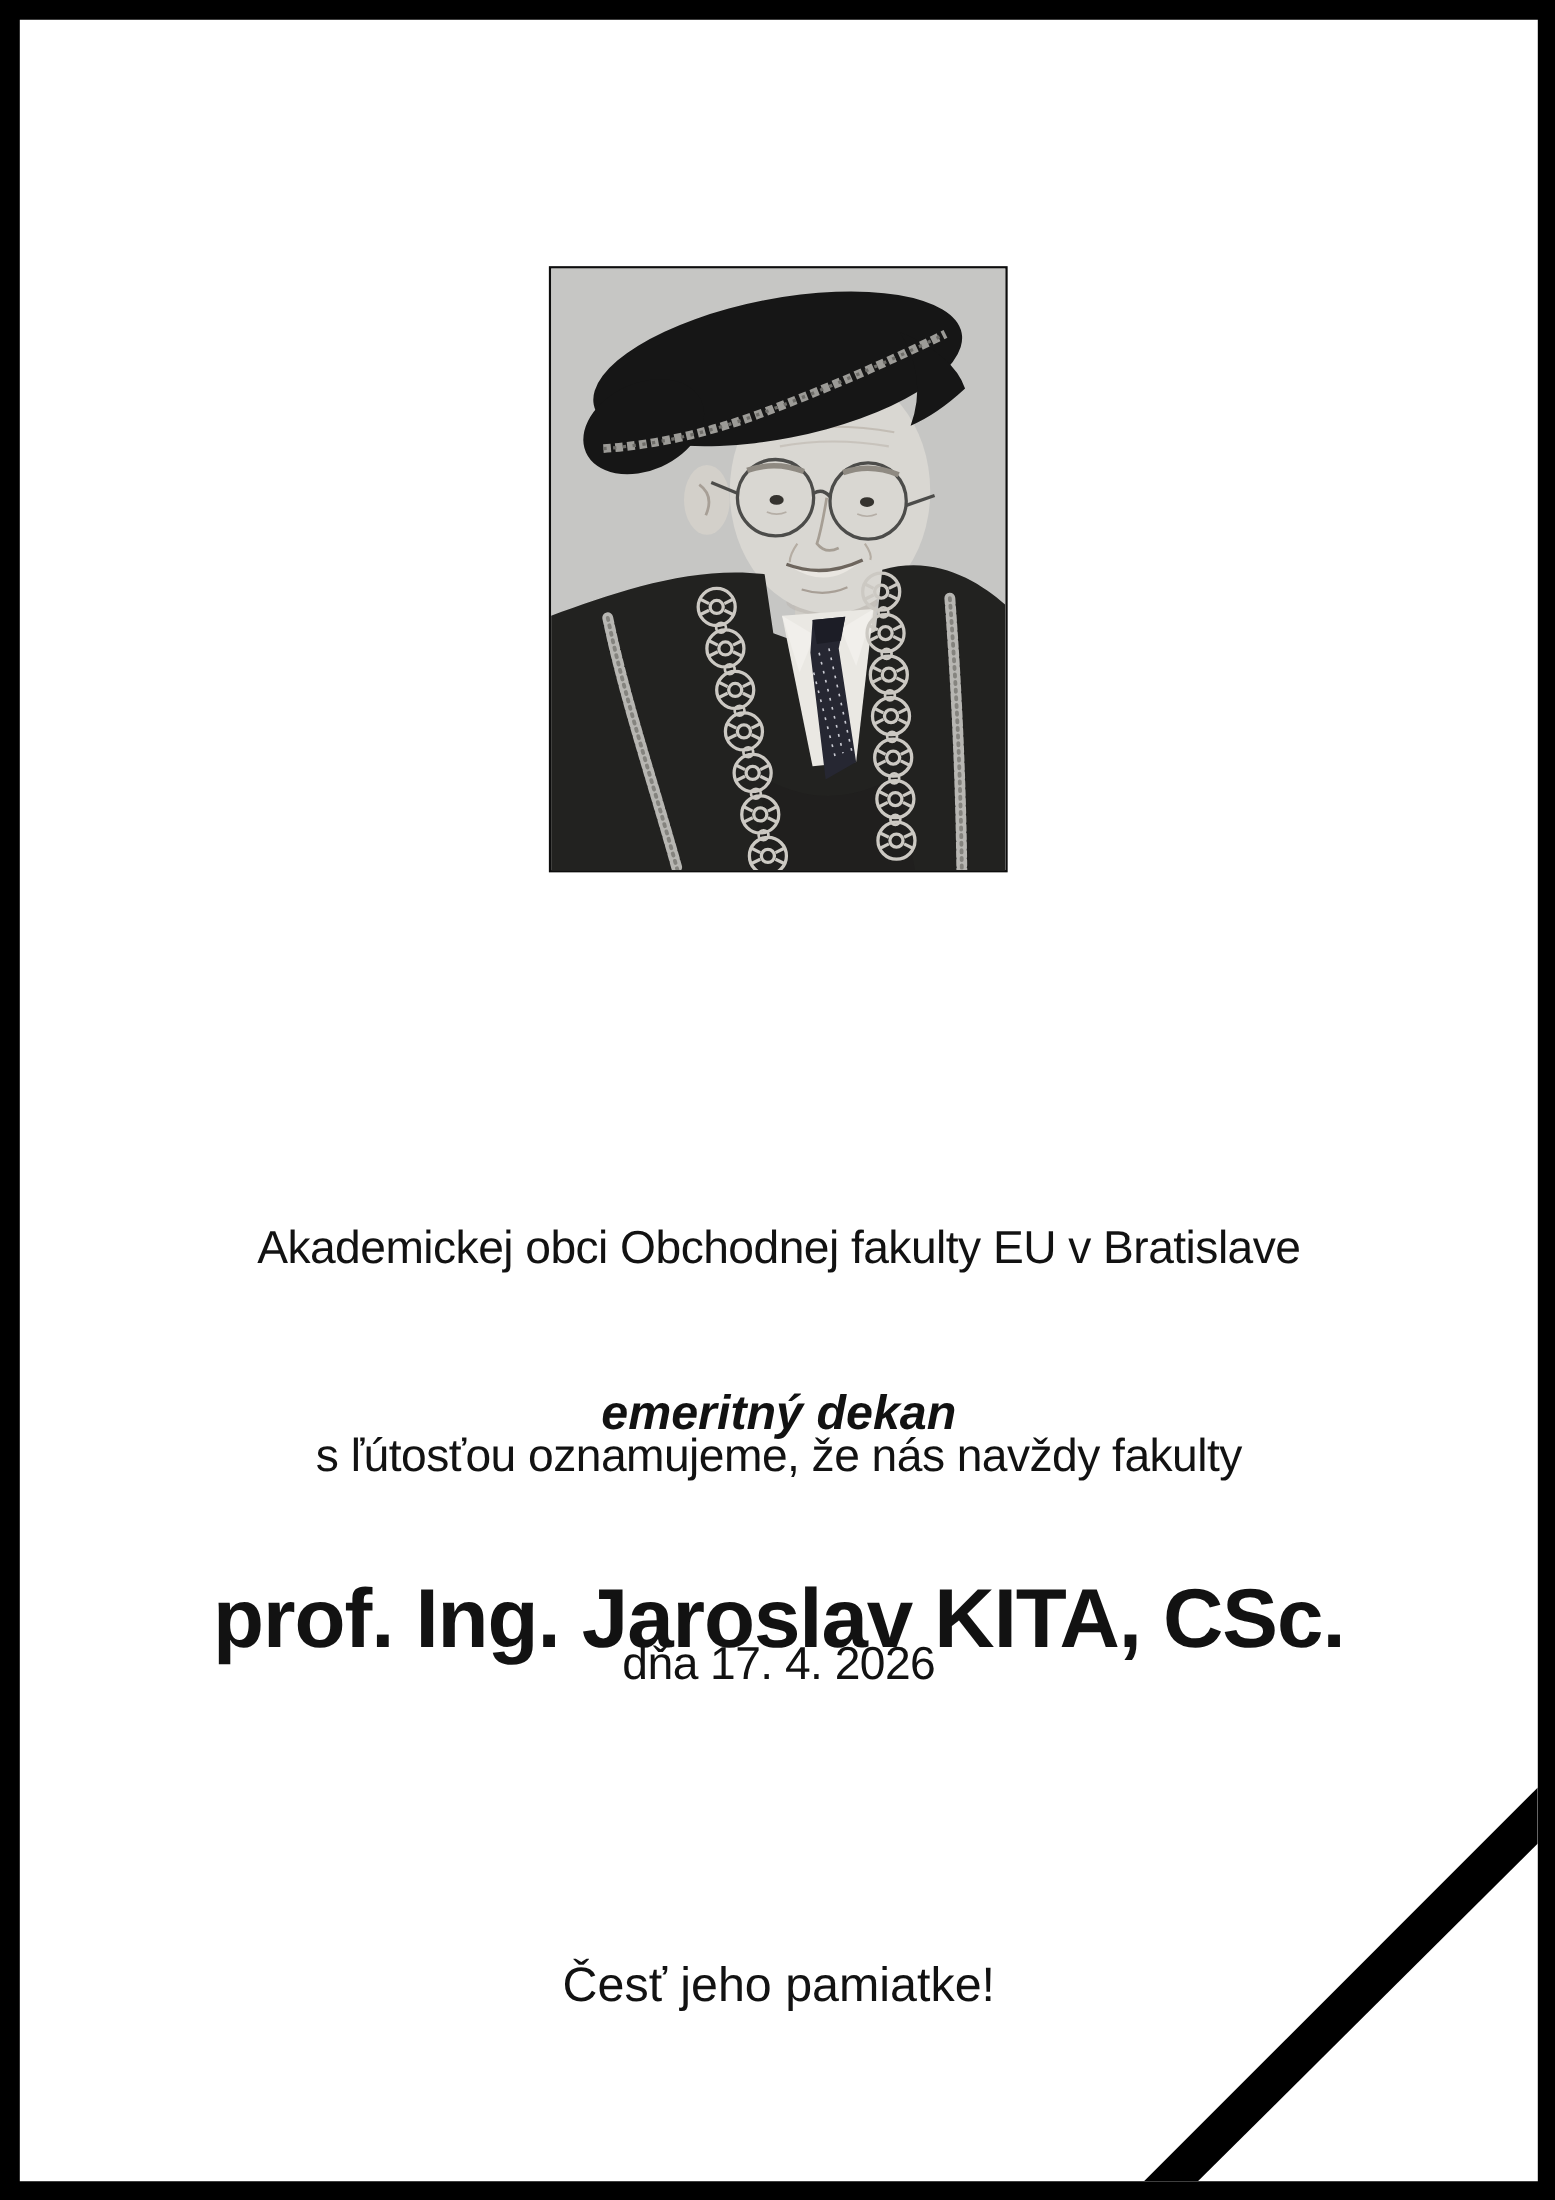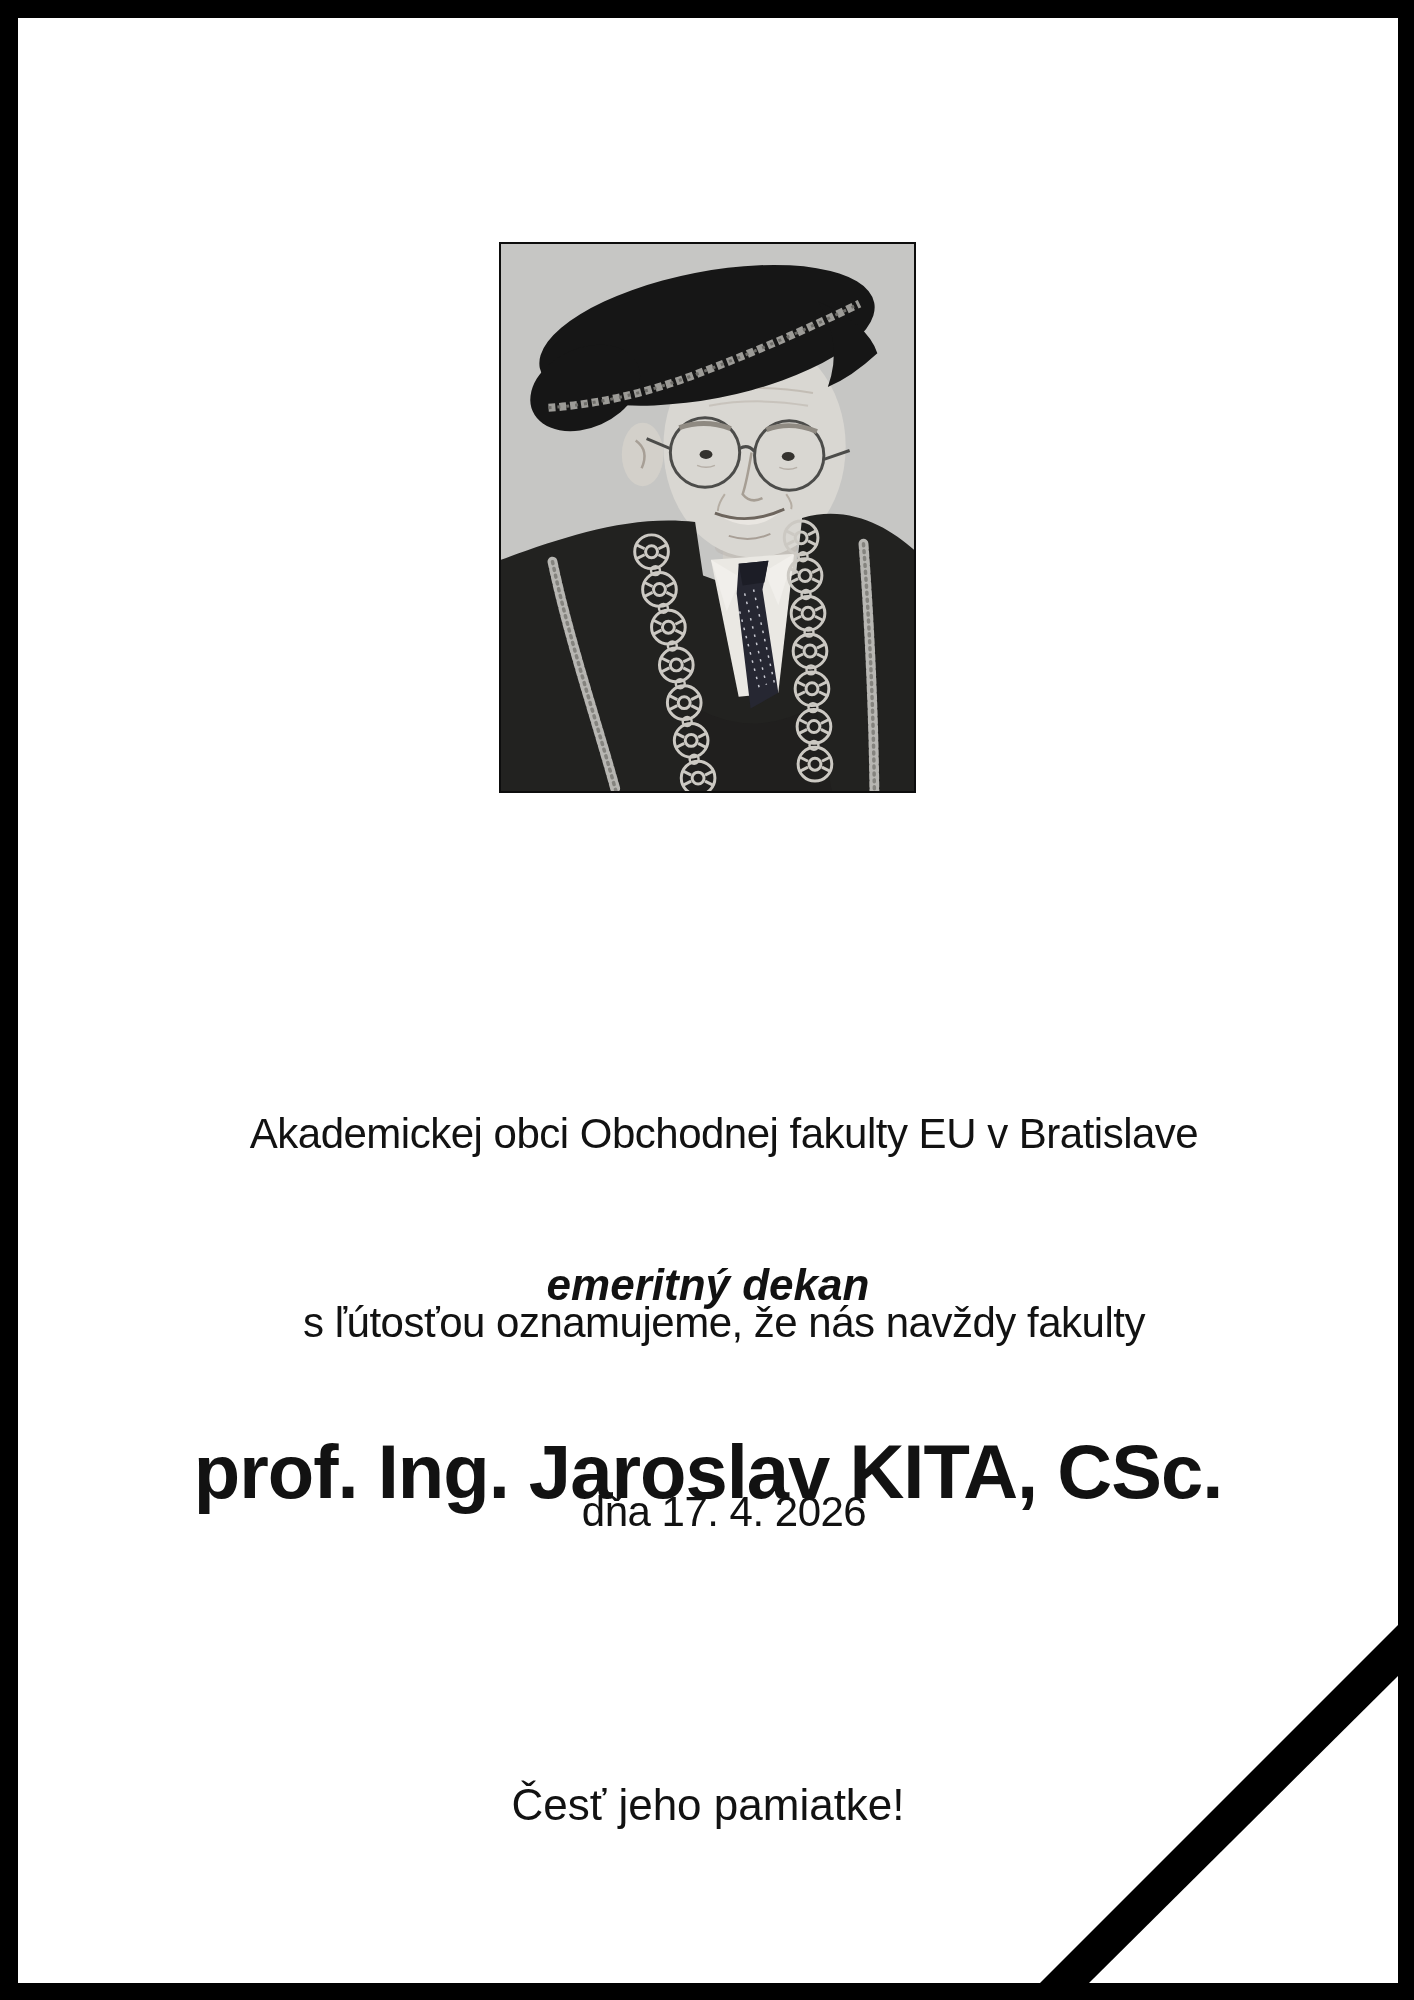--- a/index.html
+++ b/index.html
@@ -26,21 +26,21 @@
   
   .photo-frame{
     position:absolute;left:481px;top:224px;
     width:417px;height:551px;
     box-sizing:border-box;
     border:2px solid var(--c-photo-border);
     background:var(--c-photo-background);
   }
   .photo-frame svg{display:block;width:100%;height:100%;}
   .txt{position:absolute;left:0;width:100%;text-align:center;white-space:pre;}
-  .announcement{top:958px;font-size:42px;line-height:63px;font-weight:400;letter-spacing:-0.5px;margin-left:16px;}
+  .announcement{top:958px;font-size:42px;line-height:63px;font-weight:400;letter-spacing:-0.5px;}
   .deceased-title{top:1235px;font-size:44px;line-height:63px;font-weight:700;font-style:italic;}
   .deceased-name{top:1404px;font-size:76px;line-height:100px;font-weight:700;letter-spacing:-1px;}
   .closing{top:1755px;font-size:44px;line-height:63px;font-weight:400;}
   .ribbon-svg{position:absolute;left:0;top:0;width:1380px;height:1965px;pointer-events:none;}
 </style>
 </head>
 <body>
 
 <div class="page">
 

